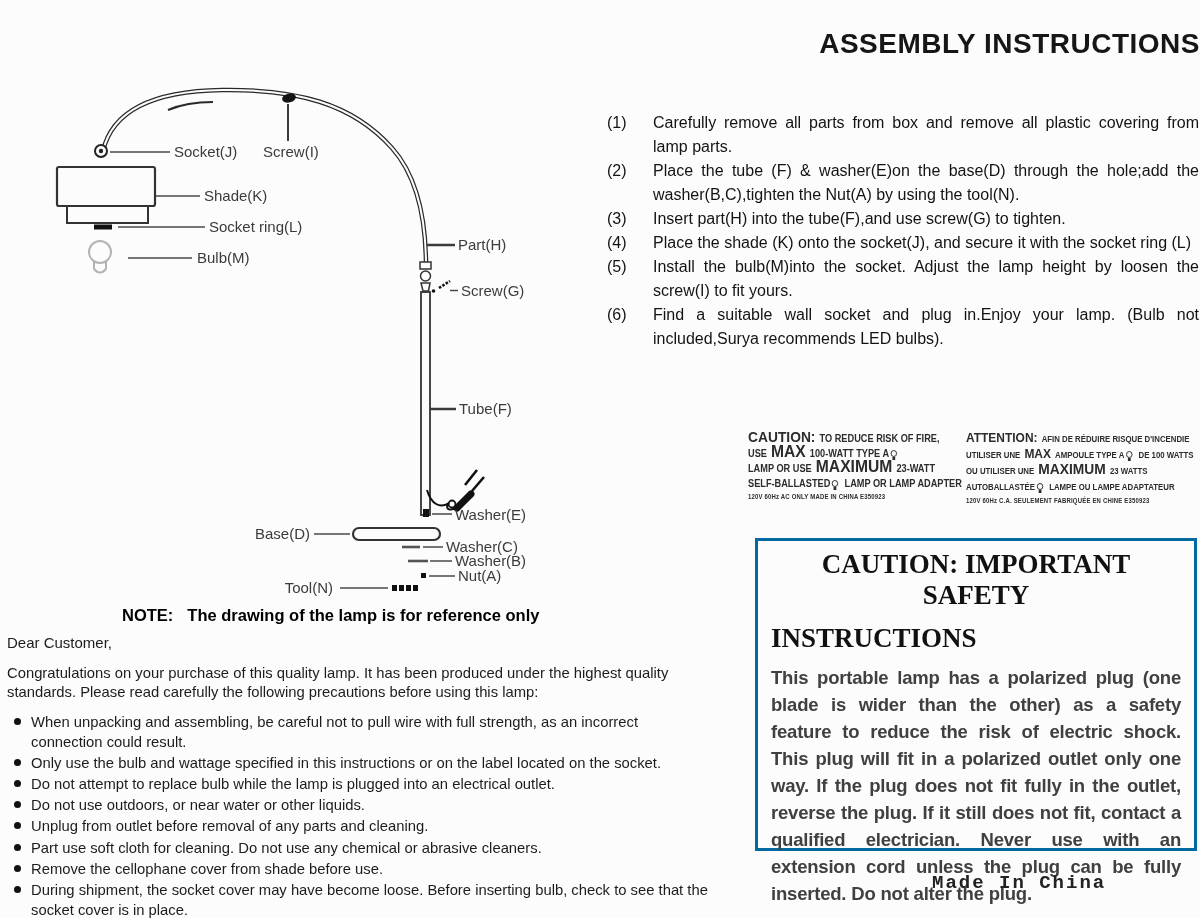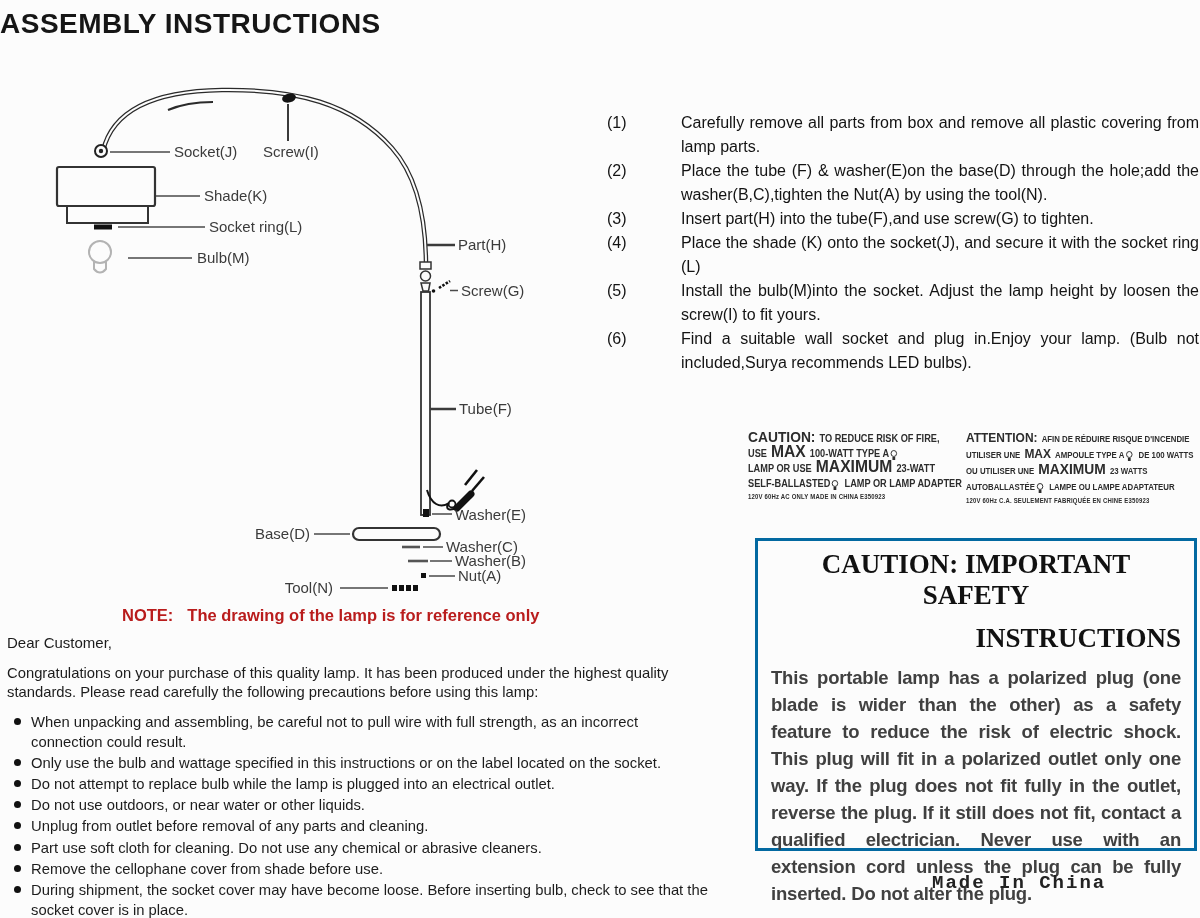--- a/index.html
+++ b/index.html
@@ -2,33 +2,33 @@
 <html><head>
 <meta charset="utf-8">
 <style>
   * { margin:0; padding:0; box-sizing:border-box; }
   body { background:#e8e8e8; font-family:"Liberation Sans", sans-serif; }
   .page {
     position:relative; width:1200px; height:918px; margin:0 auto;
     background:#fcfcfc; color:#1a1a1a; overflow:hidden;
   }
   
-  .doc-title { position:absolute; top:8px; left:0; width:100%;
-    text-align:left; font-weight:700; font-size:28px; letter-spacing:0.5px; color:#161616;}
+  .doc-title { position:absolute; top:28px; left:0; width:100%;
+    text-align:right; font-weight:700; font-size:28px; letter-spacing:0.5px; color:#161616;}
   .doc-model { position:absolute; top:44px; left:0; width:100%;
     text-align:center; font-weight:700; font-size:26px; color:#161616;}
   
   .diagram-svg { position:absolute; left:0; top:0; }
   .dlabel { font-family:"Liberation Sans", sans-serif; font-size:15px; fill:#3b3b3b; }
   
   .steps { position:absolute; left:607px; top:111px; width:592px; font-size:16px;
     line-height:1.5; color:#131313;}
   .step { display:flex; }
   .step-num { width:46px; flex:0 0 46px; }
-  .step-text { flex:1; text-align:justify;margin-left:28px; }
+  .step-text { flex:1; text-align:justify; }
   
   .caution { position:absolute; top:430px; font-weight:700; color:#2c2c2c;
     white-space:nowrap; transform:scaleX(0.92); transform-origin:0 0; }
   .caution-en { left:748px; width:218px; }
   .caution-fr { left:966px; width:240px; }
   .c-line { line-height:13px; }
   .c-h  { font-size:15px; }  
   .c-hf { font-size:13px; }  
   .c-b  { font-size:17px; }  
   .c-bf { font-size:13px; }
@@ -37,26 +37,26 @@
   .c-t  { font-size:6.5px; letter-spacing:0.2px; }
   .bulb-ico { display:inline-block; width:7px; height:7px; border:1.4px solid #2c2c2c;
     border-radius:50%; position:relative; top:0px; margin:0 2px; }
   .bulb-ico::after { content:""; position:absolute; left:1px; top:6px; width:3px; height:3px; background:#2c2c2c; }
   
   .safety-box { position:absolute; left:755px; top:538px; width:442px; height:313px;
     border:3px solid #0369a1; background:#fcfcfc; padding:8px 13px 0 13px; }
   .safety-title { font-family:"Liberation Serif", serif; font-weight:700;
     font-size:27px; text-align:center; color:#111; line-height:1.15; }
   .safety-title2 { font-family:"Liberation Serif", serif; font-weight:700;
-    font-size:27px; text-align:right; color:#111; margin-top:12px; }
+    font-size:27px; text-align:left; color:#111; margin-top:12px; }
   .safety-body { margin-top:10px; font-size:18.5px; font-weight:600; color:#404040;
     text-align:justify; line-height:1.46; letter-spacing:-0.2px; }
   
   .note-line { position:absolute; left:122px; top:606px; font-size:16.5px;
-    font-weight:700; color:#b91c1c; }
+    font-weight:700; color:#000000; }
   .note-line .note-k { margin-right:14px; }
   
   .letter { position:absolute; left:7px; top:634px; width:706px; color:#1c1c1c; }
   .salutation { font-size:15px; }
   .intro { margin-top:13px; font-size:14.8px; line-height:1.28; width:690px; }
   .bullets { list-style:none; margin-top:10px; }
   .bullets li { position:relative; padding-left:24px; font-size:14.8px;
     line-height:1.36; margin-bottom:1px; }
   .bullets li::before { content:""; position:absolute; left:7px; top:6px;
     width:7px; height:7px; border-radius:50%; background:#111; }

